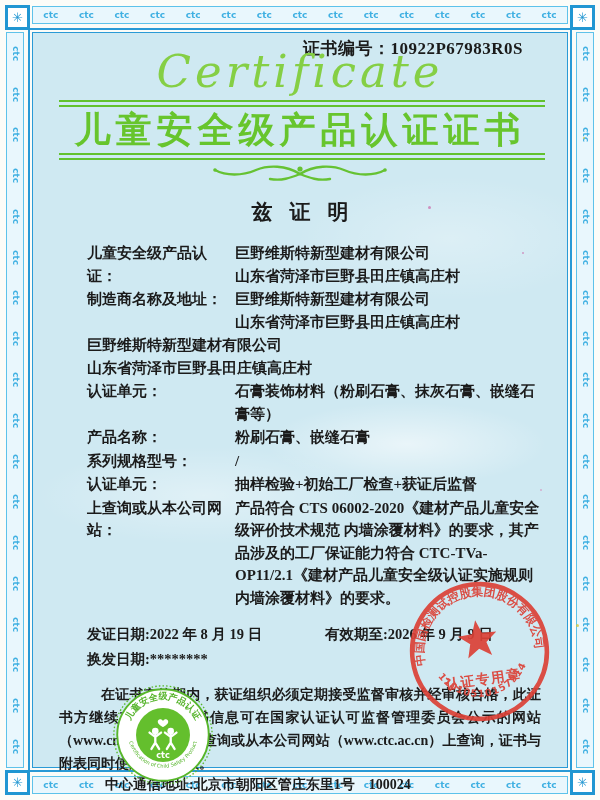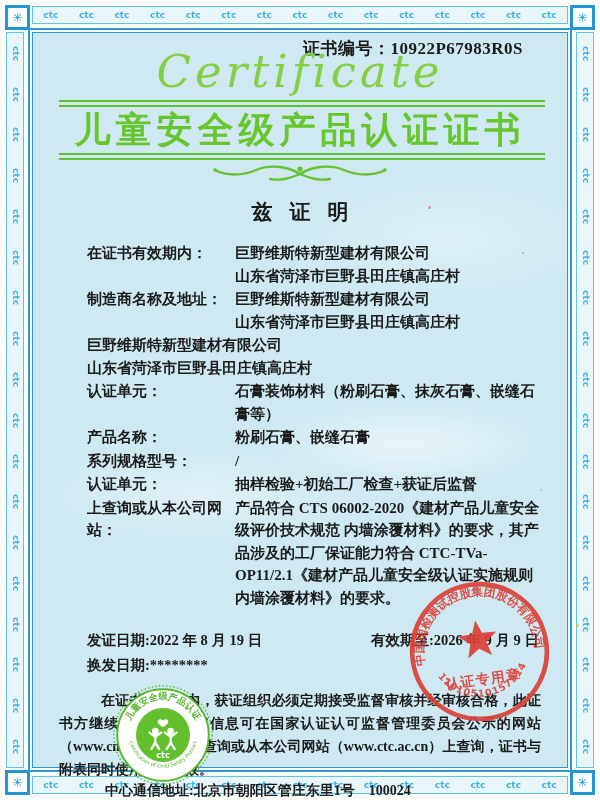--- a/index.html
+++ b/index.html
@@ -36,21 +36,21 @@
   .title-zh{margin-top:3px;text-align:center;font-size:36px;font-weight:bold;color:#67c52d;
             letter-spacing:5px;line-height:40px;}
   .flourish{margin-top:3px;text-align:center;height:22px;}
   .attest{margin-top:13px;text-align:center;font-size:21px;font-weight:bold;letter-spacing:17px;padding-left:17px;}
   
   .fields{margin-top:16px;padding-left:28px;font-size:15px;font-weight:bold;}
   .frow{display:flex;line-height:22.5px;margin-bottom:1px;}
   .flabel{width:148px;flex:none;}
   .fval{flex:1;}
   .vline{display:block;}
-  .dates{display:flex;margin-top:22px;padding-left:28px;font-size:14.5px;font-weight:bold;gap:46px;}
+  .dates{display:flex;margin-top:16px;padding-left:28px;font-size:14.5px;font-weight:bold;}
   .dates .d1{width:238px;flex:none;}
   .reissue{margin-top:6px;padding-left:28px;font-size:14.5px;font-weight:bold;}
   .notice{margin:14px 0 0 0;font-size:14px;font-weight:bold;line-height:23px;text-align:justify;text-indent:42px;}
   .addr{margin-top:1px;padding-left:46px;font-size:14px;font-weight:bold;}
   
   .stamp{position:absolute;left:403px;top:575px;width:153px;height:153px;transform:rotate(-8deg);
          opacity:.92;z-index:3;}
   .badge{position:absolute;left:110px;top:682px;width:106px;height:106px;z-index:4;}
   .speck{position:absolute;border-radius:50%;z-index:5;}
 </style>
@@ -170,21 +170,21 @@
             <circle cx="90" cy="6" r="2.6" fill="#66c233"></circle>
             <circle cx="5" cy="7" r="1.8" fill="#66c233"></circle>
             <circle cx="175" cy="7" r="1.8" fill="#66c233"></circle>
           </svg>
         </div>
 
         <div class="attest">兹证明</div>
 
         <div class="fields">
           <div class="frow">
-            <span class="flabel">在证书有效期内：</span>
+            <span class="flabel">儿童安全级产品认证：</span>
             <span class="fval">
                 <span class="vline">巨野维斯特新型建材有限公司</span>
                 <span class="vline">山东省菏泽市巨野县田庄镇高庄村</span>
               </span>
           </div>
           <div class="frow">
             <span class="flabel">制造商名称及地址：</span>
             <span class="fval">
                 <span class="vline">巨野维斯特新型建材有限公司</span>
                 <span class="vline">山东省菏泽市巨野县田庄镇高庄村</span>

